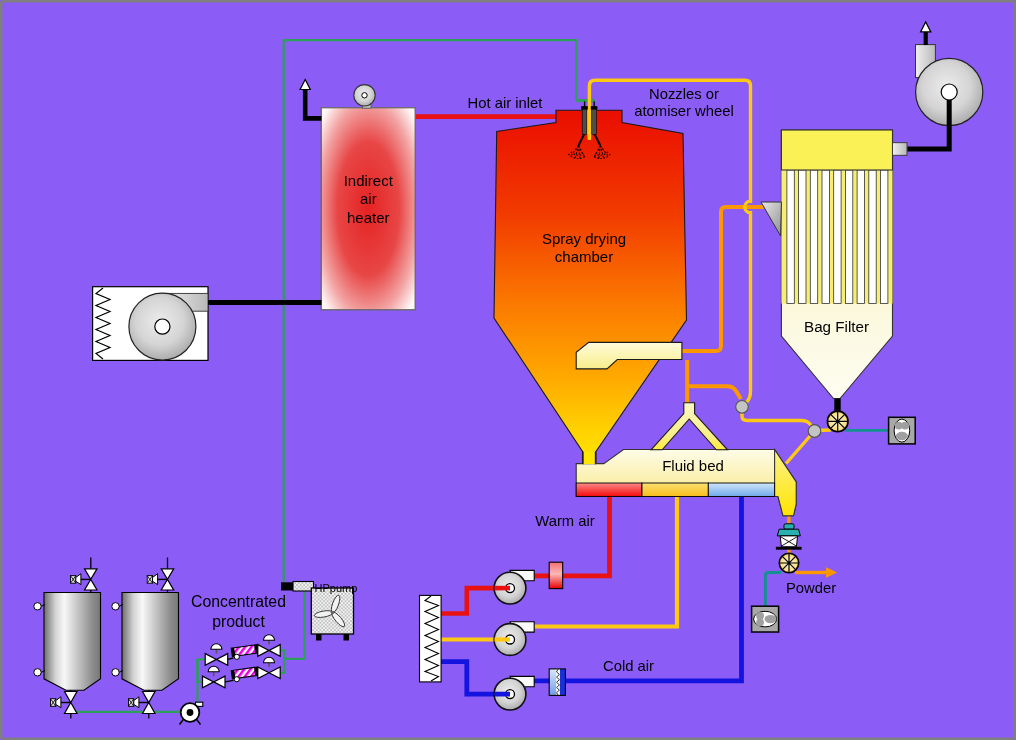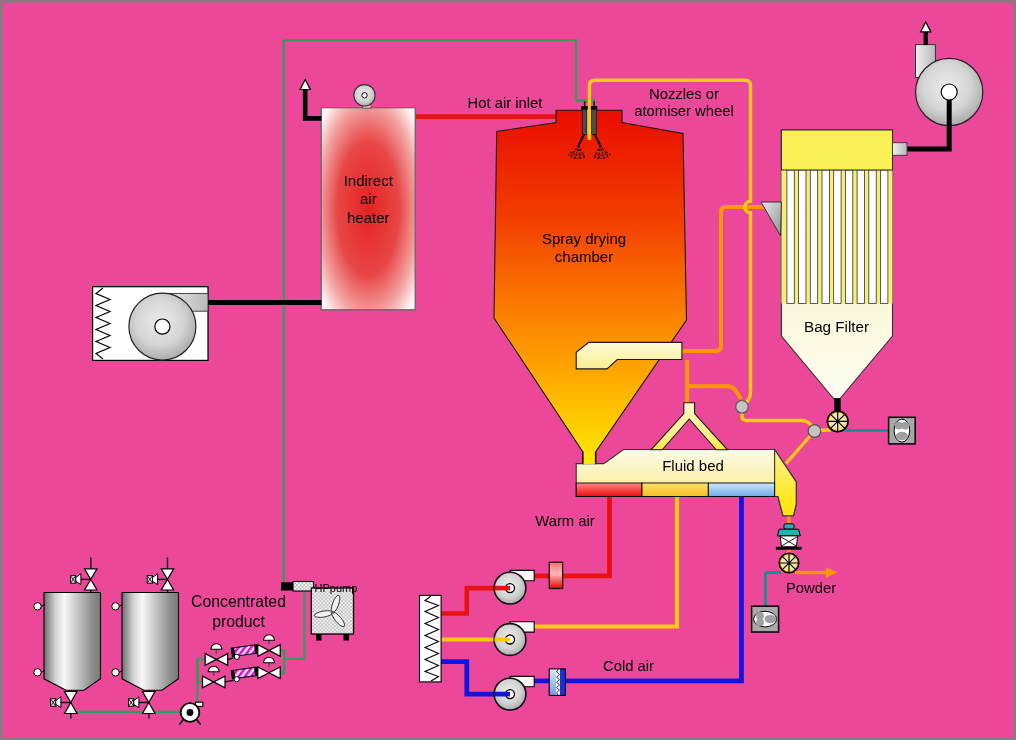--- a/index.html
+++ b/index.html
@@ -1,16 +1,16 @@
 <!DOCTYPE html>
 <html><head>
 <meta charset="utf-8">
 <style>
   html,body{margin:0;padding:0;background:#fff;}
-  .stage{position:relative;width:1016px;height:740px;background:#ec4899;overflow:hidden;
+  .stage{position:relative;width:1016px;height:740px;background:#8b5cf6;overflow:hidden;
          font-family:"Liberation Sans", sans-serif;}
   svg{display:block;}
   text{font-family:"Liberation Sans", sans-serif;fill:#000;}
 </style>
 </head>
 <body>
 
 <div class="stage">
 <svg width="1016" height="740" viewBox="0 0 1016 740">
   <defs>

